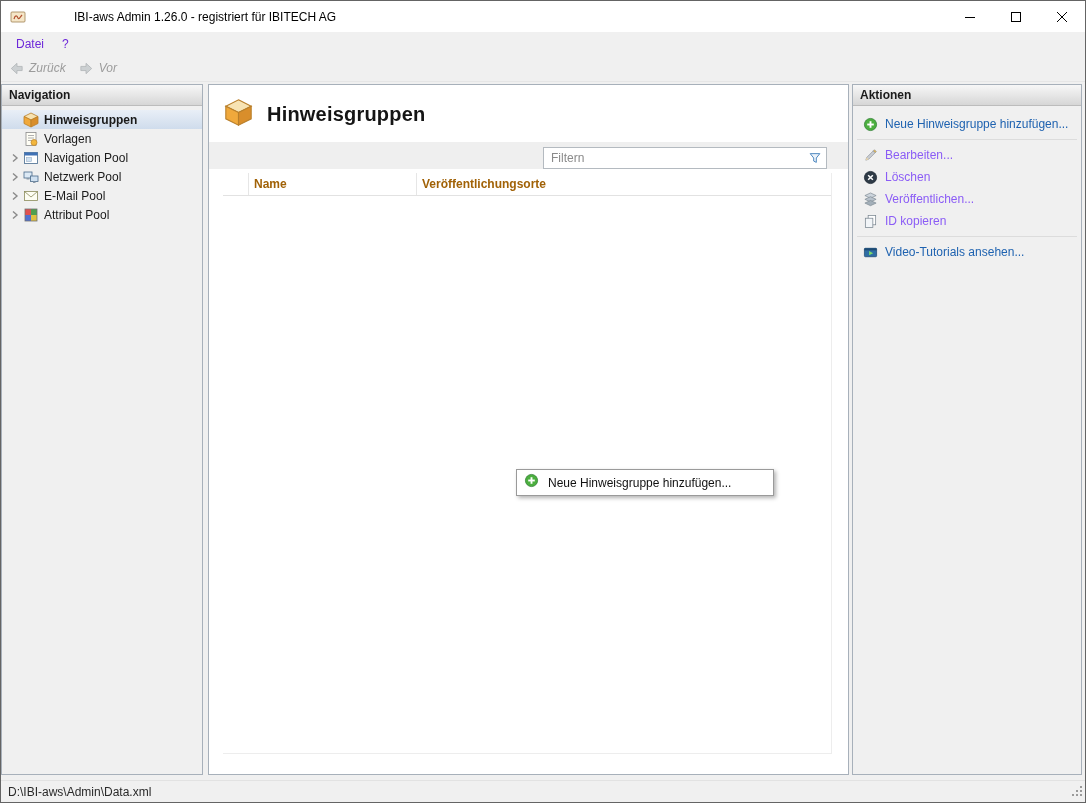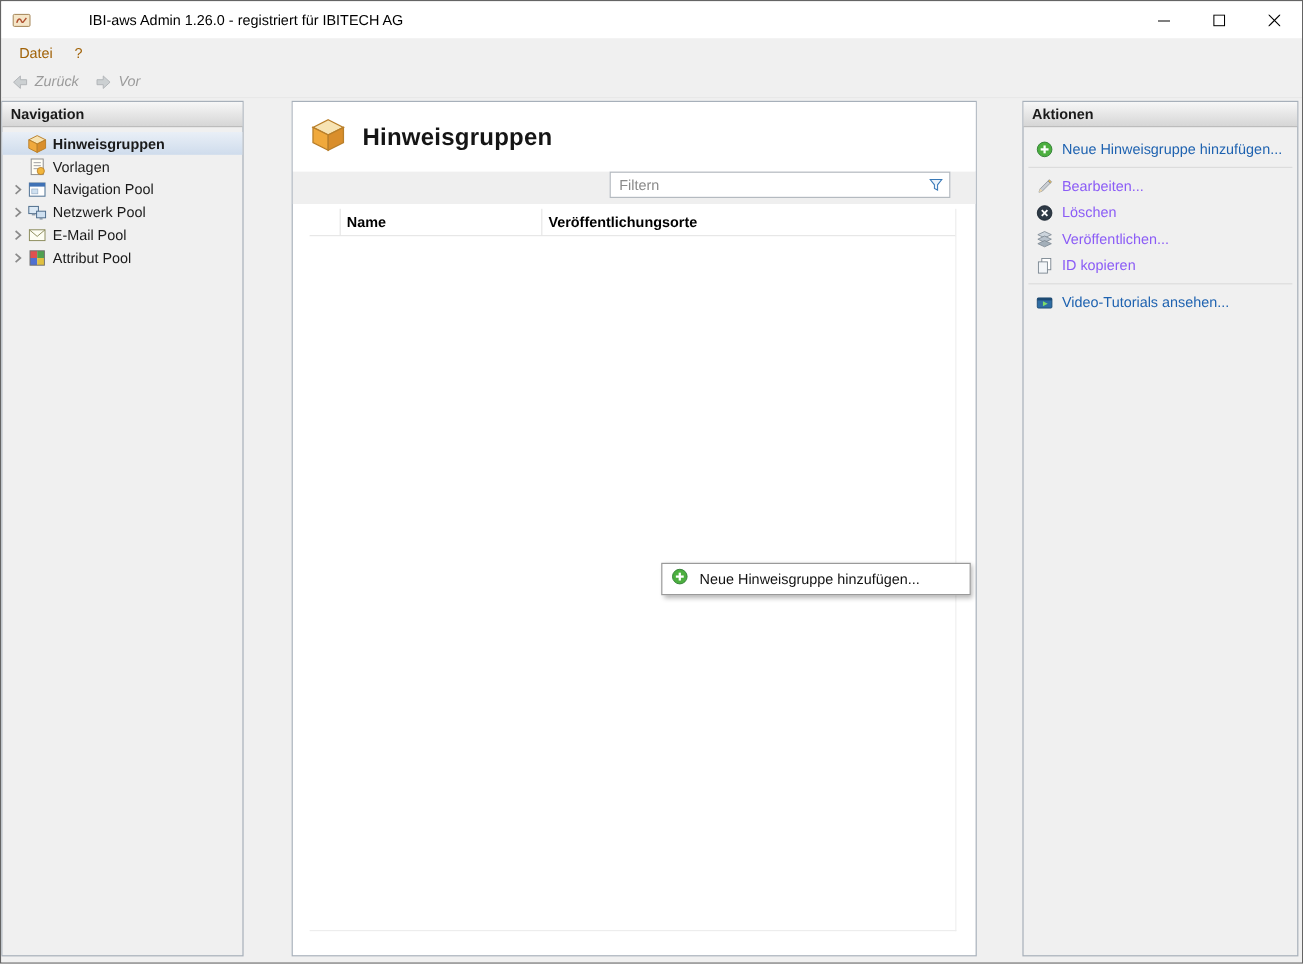--- a/index.html
+++ b/index.html
@@ -14,28 +14,28 @@
 
   
   .titlebar { height:31px; background:#ffffff; display:flex; align-items:center; flex:0 0 auto;gap:40px; }
   .app-icon { margin:0 8px 0 9px; display:flex; }
   .title-text { font-size:12px; color:#000; }
   .win-controls { margin-left:auto; display:flex; height:100%; }
   .win-btn { width:46px; display:flex; align-items:center; justify-content:center; cursor:default; }
 
   
   .menubar { height:23px; background:#f0f0f0; display:flex; align-items:center; padding-left:6px; }
-  .menu-item { font-size:12px; color:#a16207; padding:3px 9px; }
+  .menu-item { font-size:12px; color:#6d28d9; padding:3px 9px; }
   .toolbar { height:27px; background:#f0f0f0; display:flex; align-items:center; padding-left:7px; gap:4px;
              border-bottom:1px solid #e6e6e6;font-style:italic; }
   .tool-label { font-size:12px; color:#9b9b9b; margin-right:8px; }
   .tool-btn { display:flex; align-items:center; gap:4px; }
 
   
-  .content { flex:1; min-height:0; display:flex; padding:2px 3px 5px 0; background:#f0f0f0;gap:35px; }
+  .content { flex:1; min-height:0; display:flex; padding:2px 3px 5px 0; background:#f0f0f0; }
   .panel { border:1px solid #a7b0ba; background:#f0f0f0; display:flex; flex-direction:column; }
   .nav-panel { width:202px; }
   .main-panel { flex:1; margin:0 3px 0 5px; background:#ffffff; position:relative; }
   .actions-panel { width:230px; }
 
   .panel-header {
     height:21px; flex:0 0 auto; background:linear-gradient(#f7f7f7,#d6d6d6);
     border-bottom:1px solid #bcbcbc; font-size:12px; font-weight:bold;
     color:#1a1a1a; padding:3px 7px;
   }
@@ -45,31 +45,31 @@
   .nav-item { height:19px; display:flex; align-items:center; font-size:12px; color:#1a1a1a; padding-left:5px; }
   .nav-item.selected { background:linear-gradient(#e9eff7,#cfdcec); font-weight:bold; }
   .tree-spacer { width:16px; flex:0 0 auto; }
   .tree-chevron { width:16px; flex:0 0 auto; display:flex; align-items:center; justify-content:center; }
   .nav-icon { width:18px; flex:0 0 auto; display:flex; align-items:center; }
   .nav-label { margin-left:3px; white-space:nowrap; }
 
   
   .main-header { display:flex; align-items:center; gap:13px; padding:13px 14px 11px 14px; background:#fff; }
   .main-title { font-size:20px; font-weight:600; color:#151515; letter-spacing:0.2px; }
-  .filter-band { height:27px; background:#efefef; display:flex; align-items:flex-start; justify-content:flex-end; padding-right:21px; flex:0 0 auto; }
+  .filter-band { height:27px; background:#efefef; display:flex; align-items:flex-end; justify-content:flex-end; padding-right:21px; flex:0 0 auto; }
   .filter-box { width:284px; height:22px; background:#fff; border:1px solid #b4bac0; display:flex; align-items:center; }
   .filter-input { flex:1; min-width:0; border:none; outline:none; background:transparent; font-size:12px; padding:0 7px;
                   font-family:"Liberation Sans", sans-serif; color:#333; }
   .filter-input::placeholder { color:#8a8a8a; opacity:1; }
   .filter-icon-btn { flex:0 0 auto; padding:0 4px 0 2px; display:flex; align-items:center; }
 
   .table-area { flex:1; min-height:0; display:flex; flex-direction:column; margin:4px 16px 20px 14px;
                 border-right:1px solid #ededed; border-bottom:1px solid #ededed; }
   .table-header { display:flex; height:23px; align-items:center; border-bottom:1px solid #e2e2e2; flex:0 0 auto; }
-  .th { font-size:12px; font-weight:bold; color:#000000; padding:0 5px; height:100%; display:flex; align-items:center;
+  .th { font-size:12px; font-weight:bold; color:#a16207; padding:0 5px; height:100%; display:flex; align-items:center;
         border-right:1px solid #e6e6e6; }
   .th-sel { width:26px; flex:0 0 auto; }
   .th-name { width:168px; flex:0 0 auto; }
   .th-orte { flex:1; border-right:none; }
   .table-body { flex:1; background:#fff; }
 
   .empty-action-btn {
     position:absolute; left:307px; top:384px; width:258px; height:27px;
     background:#ffffff; border:1px solid #9a9a9a; box-shadow:2px 2px 4px rgba(0,0,0,0.3);
     display:flex; align-items:center; gap:9px; padding-left:7px; cursor:default;
@@ -357,14 +357,27 @@
             </svg>
           </span>
           <span>Video-Tutorials ansehen...</span>
         </div>
 
       </div>
     </div>
 
   </div>
 
+  <div class="statusbar">
+    <span>D:\IBI-aws\Admin\Data.xml</span>
+    <span class="resize-grip">
+      <svg width="12" height="12">
+        <rect x="9" y="9" width="2" height="2" fill="#9a9a9a"></rect>
+        <rect x="9" y="5" width="2" height="2" fill="#9a9a9a"></rect>
+        <rect x="5" y="9" width="2" height="2" fill="#9a9a9a"></rect>
+        <rect x="9" y="1" width="2" height="2" fill="#9a9a9a"></rect>
+        <rect x="1" y="9" width="2" height="2" fill="#9a9a9a"></rect>
+        <rect x="5" y="5" width="2" height="2" fill="#9a9a9a"></rect>
+      </svg>
+    </span>
+  </div>
 
 </div>
 
 </body></html>

